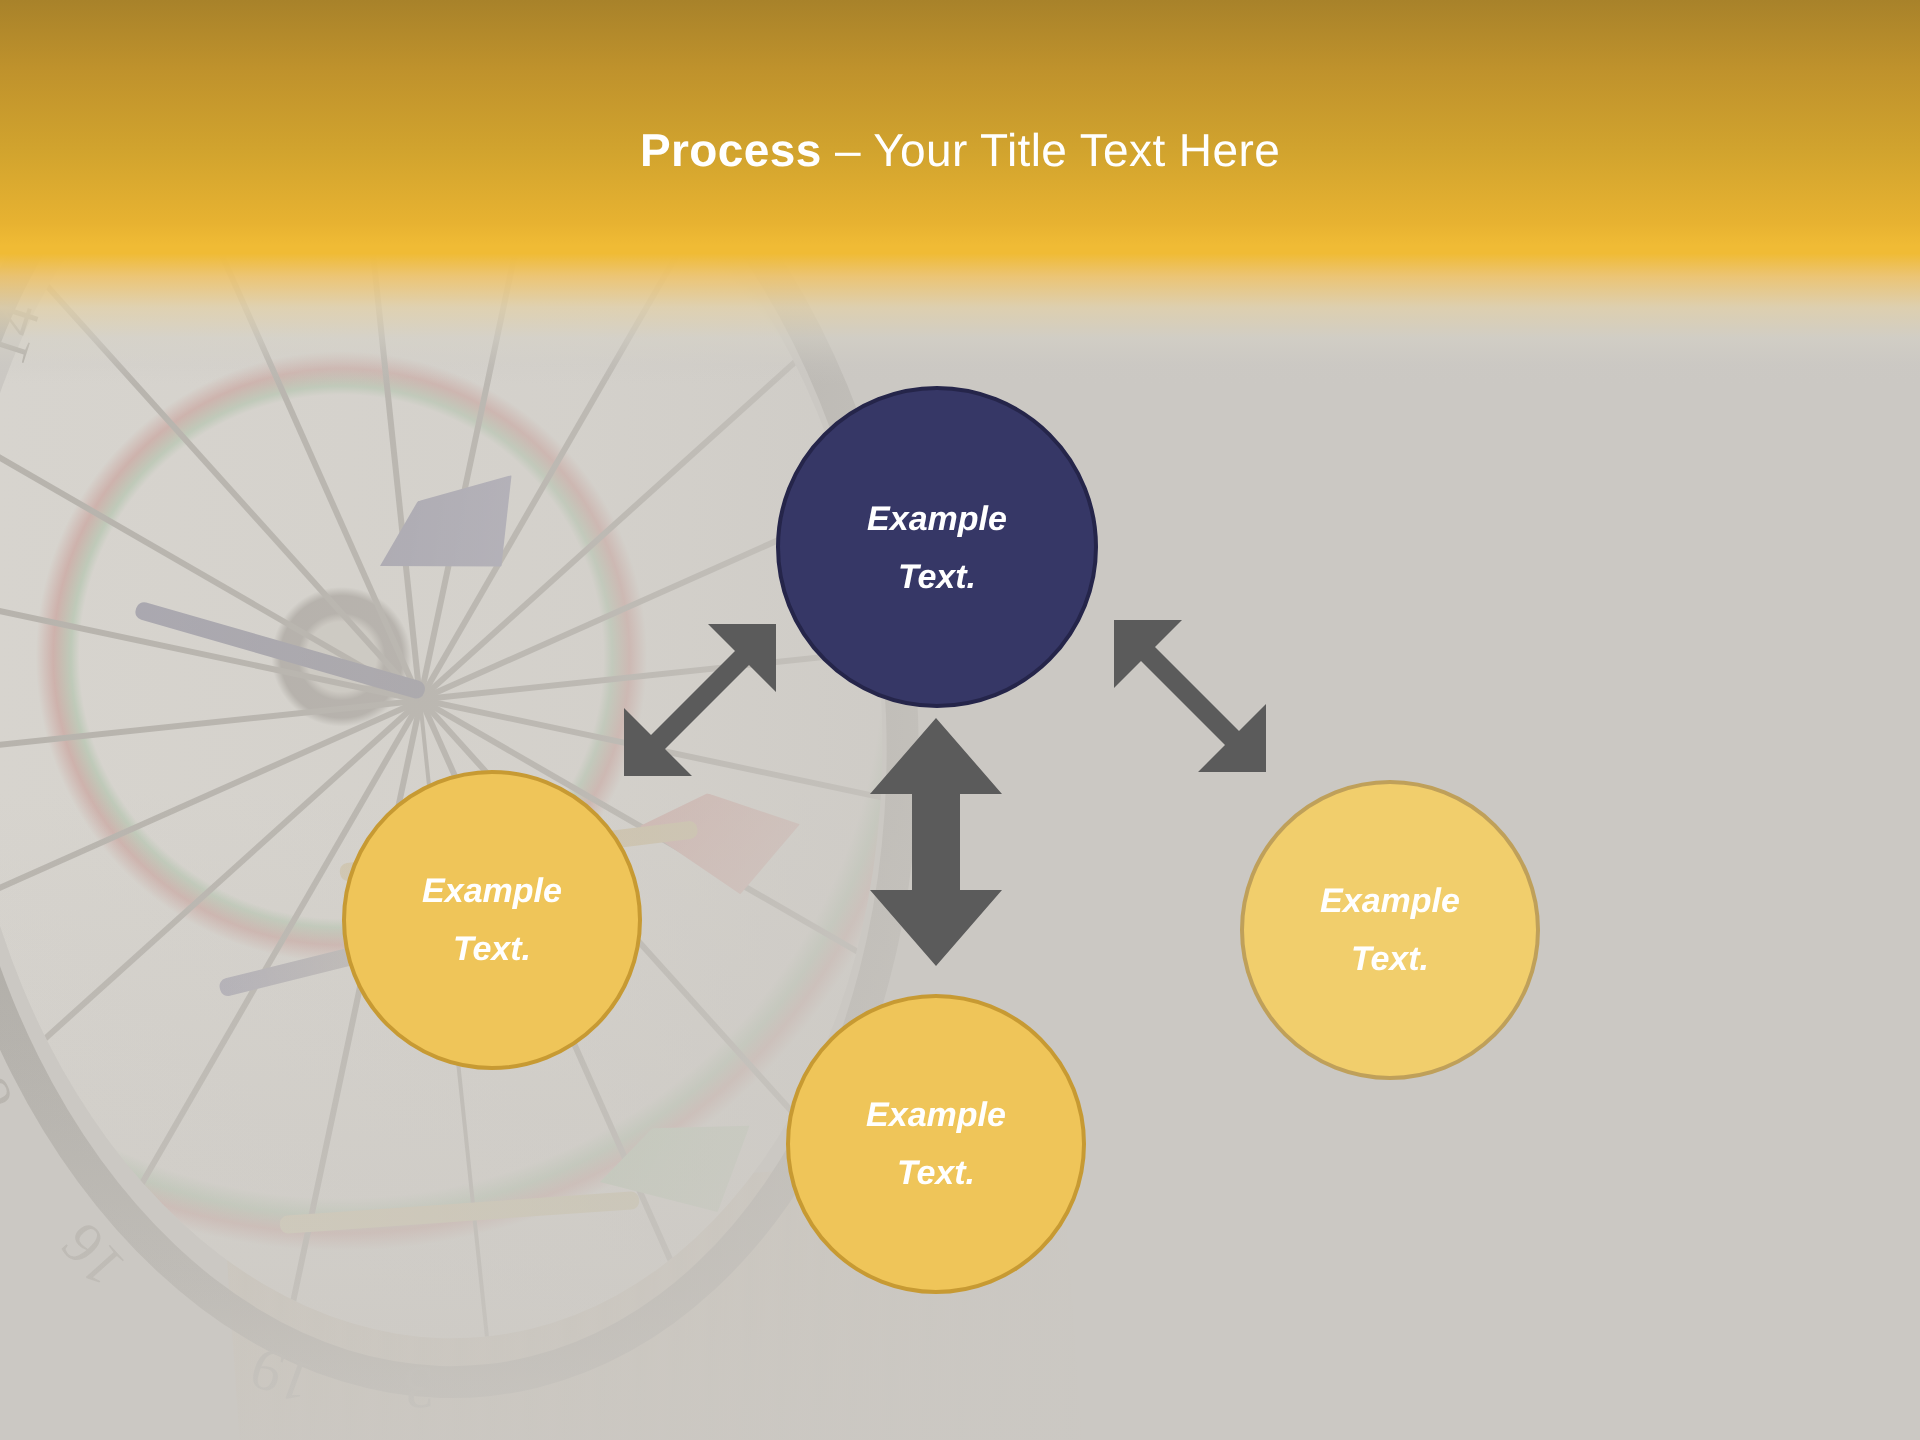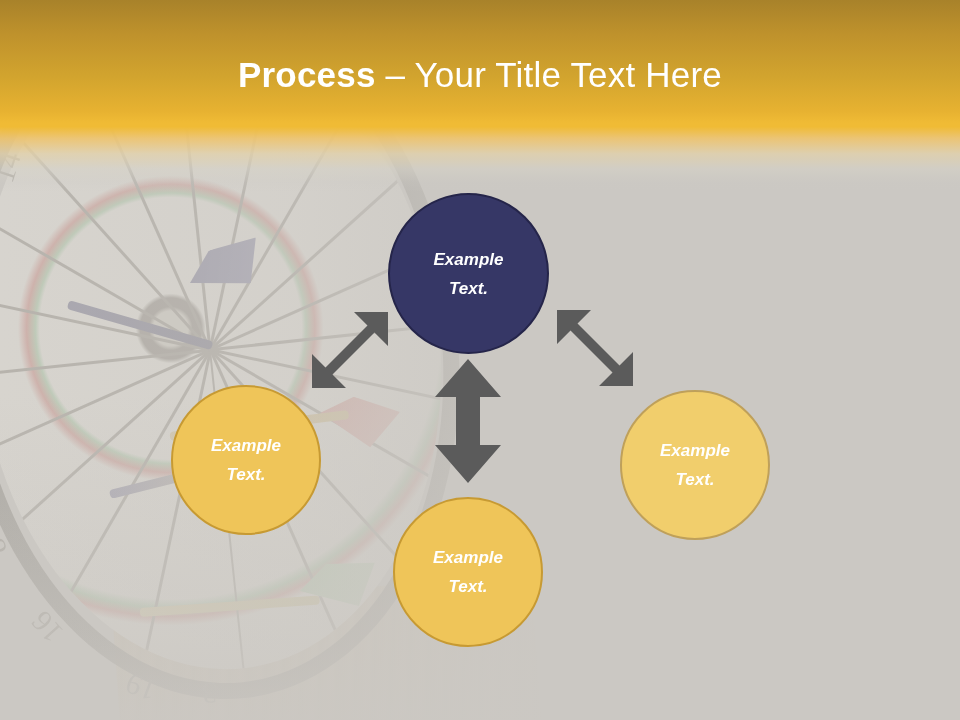--- a/index.html
+++ b/index.html
@@ -143,21 +143,21 @@
       rgba(205,202,196,0.20) 95%,
       rgba(203,200,195,0) 100%);
   }
 
   .slide-title {
     position: absolute;
     left: 0; top: 52px;
     width: 960px;
     text-align: center;
     color: #ffffff;
-    font-size: 35px;
+    font-size: 23px;
     letter-spacing: .2px;
     line-height: 46px;
     white-space: nowrap;
   }
   .slide-title .t-strong { font-weight: bold; }
   .slide-title .t-light  { font-weight: normal; }
 
   
   .arrow {
     position: absolute;

